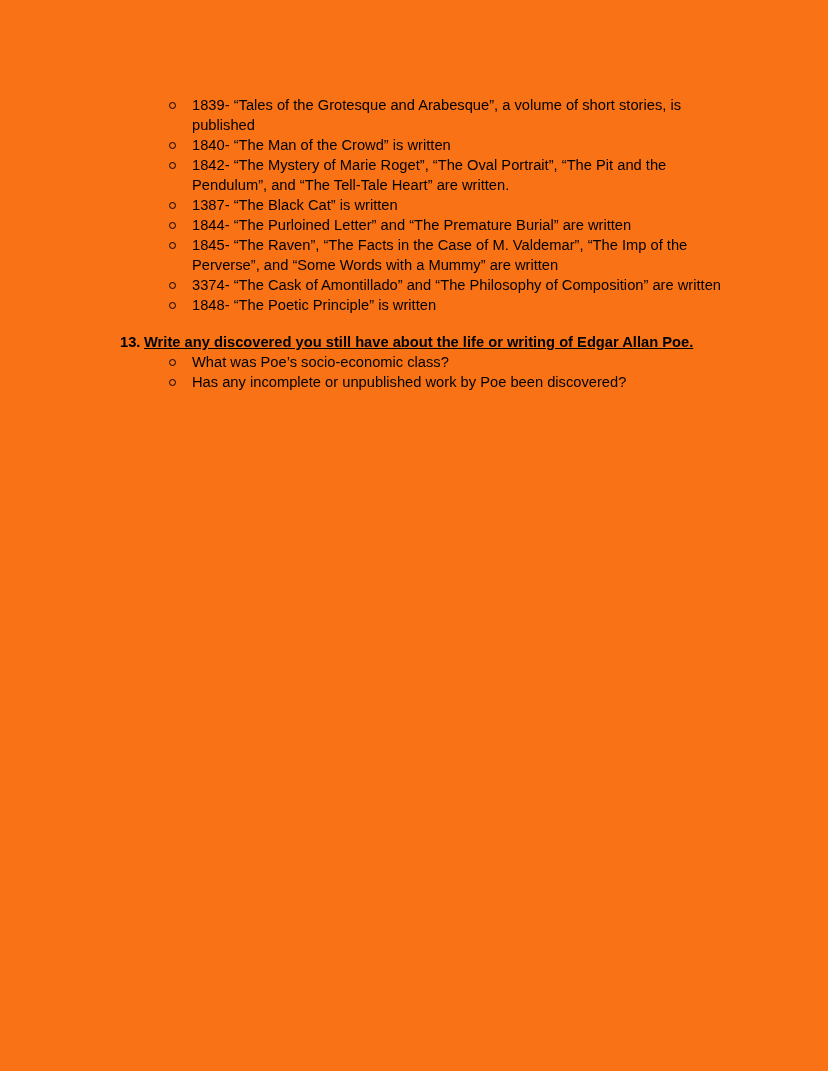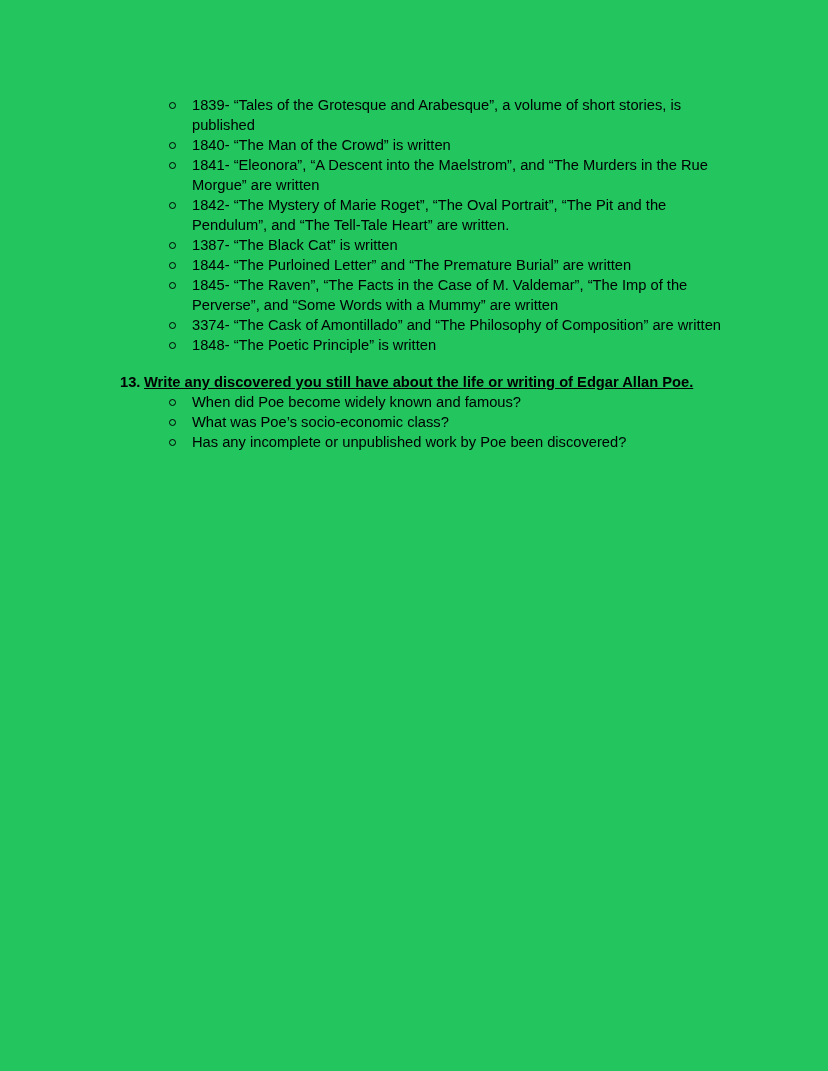--- a/index.html
+++ b/index.html
@@ -4,21 +4,21 @@
 <style>
   html, body {
     margin: 0;
     padding: 0;
     background: #ffffff;
   }
   .page {
     position: relative;
     width: 828px;
     height: 1071px;
-    background: #22c55e;
+    background: #f97316;
     overflow: hidden;
     font-family: "Liberation Sans", "DejaVu Sans", sans-serif;
     font-size: 14.7px;
     line-height: 20px;
     color: #000000;
   }
   .content {
     position: absolute;
     left: 96px;
     top: 95px;
@@ -71,24 +71,20 @@
       <li class="bullet-item">
         <span class="bullet"></span>
         <span>1839- “Tales of the Grotesque and Arabesque”, a volume of short stories, is published</span>
       </li>
       <li class="bullet-item">
         <span class="bullet"></span>
         <span>1840- “The Man of the Crowd” is written</span>
       </li>
       <li class="bullet-item">
         <span class="bullet"></span>
-        <span>1841- “Eleonora”, “A Descent into the Maelstrom”, and “The Murders in the Rue Morgue” are written</span>
-      </li>
-      <li class="bullet-item">
-        <span class="bullet"></span>
         <span>1842- “The Mystery of Marie Roget”, “The Oval Portrait”, “The Pit and the Pendulum”, and “The Tell-Tale Heart” are written.</span>
       </li>
       <li class="bullet-item">
         <span class="bullet"></span>
         <span>1387- “The Black Cat” is written</span>
       </li>
       <li class="bullet-item">
         <span class="bullet"></span>
         <span>1844- “The Purloined Letter” and “The Premature Burial” are written</span>
       </li>
@@ -106,24 +102,20 @@
       </li>
     </ul>
 
     <div class="q-section">
       <div class="q-heading">
         <span class="q-number">13.</span><span class="q-title">Write any discovered you still have about the life or writing of Edgar Allan Poe.</span>
       </div>
       <ul class="doc-list">
         <li class="bullet-item">
           <span class="bullet"></span>
-          <span>When did Poe become widely known and famous?</span>
-        </li>
-        <li class="bullet-item">
-          <span class="bullet"></span>
           <span>What was Poe’s socio-economic class?</span>
         </li>
         <li class="bullet-item">
           <span class="bullet"></span>
           <span>Has any incomplete or unpublished work by Poe been discovered?</span>
         </li>
       </ul>
     </div>
 
   </div>

